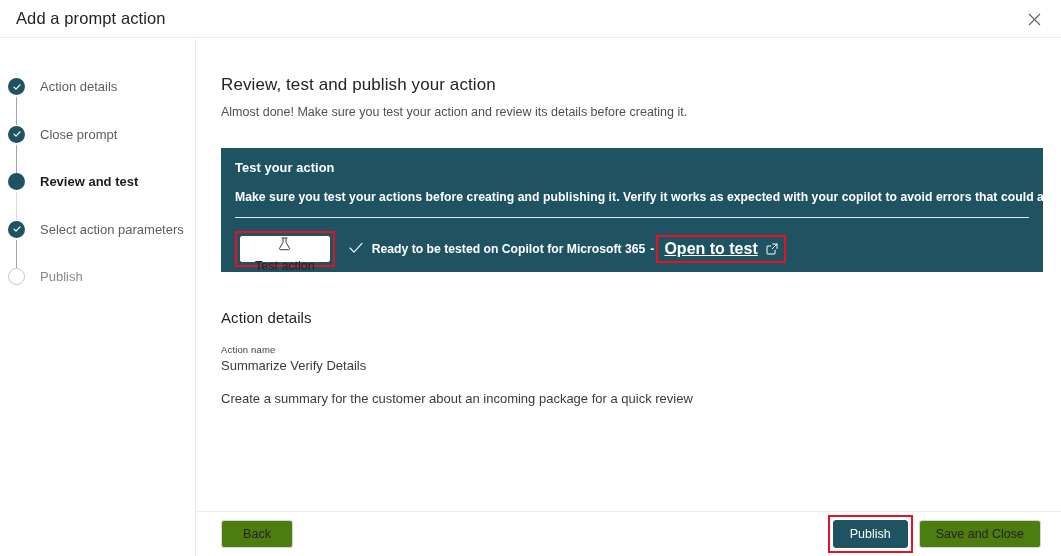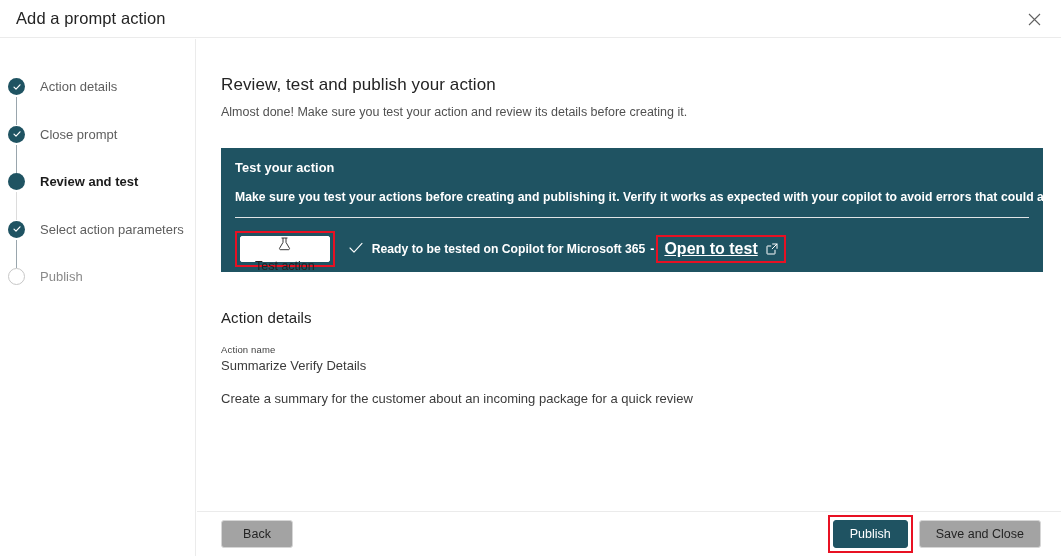--- a/index.html
+++ b/index.html
@@ -296,21 +296,21 @@
     height: 28px;
     border-radius: 3px;
     cursor: pointer;
     box-sizing: border-box;
     display: inline-flex;
     align-items: center;
     justify-content: center;
     white-space: nowrap;
   }
   .btn-secondary {
-    background: #a3a3a3;
+    background: #4d7c0f;
     border: 1px solid #d6d6d6;
     color: #242424;
     min-width: 72px;
     padding: 0 16px;
   }
   .btn-primary {
     background: #1f5362;
     border: 1px solid #1f5362;
     color: #ffffff;
     min-width: 72px;

